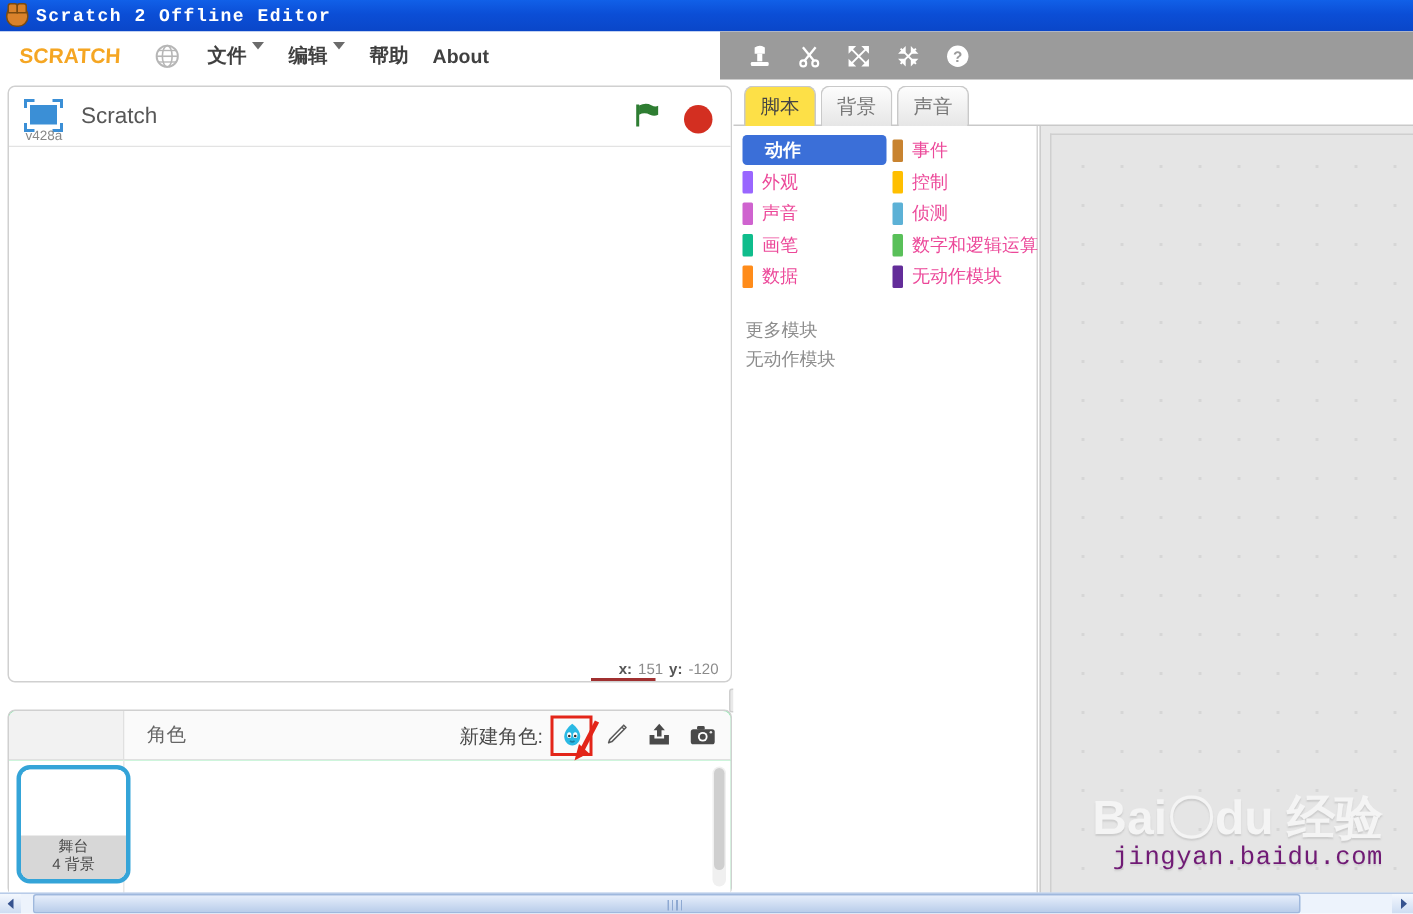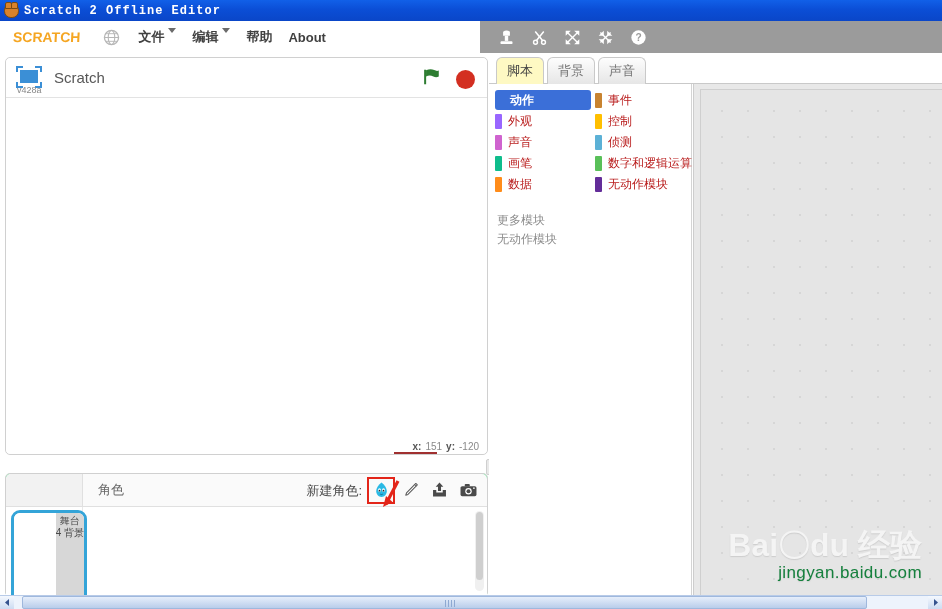--- a/index.html
+++ b/index.html
@@ -134,23 +134,23 @@
   }
   .sprite-title { font-size: 13px; color: #666; margin-left: 15px; }
   .new-sprite-block {
     position: absolute; right: 8px; top: 6px; display: flex; align-items: center; gap: 7px;
   }
   .new-sprite-label { font-size: 13px; color: #4a4a4a; margin-right: 1px; }
   .icon-btn { width: 22px; height: 21px; display: flex; align-items: center; justify-content: center; }
   .icon-highlight { outline: 2px solid #E32519; outline-offset: 1px; }
   .sprite-body { position: relative; height: 89px; background: #ffffff; }
   .stage-selector {
-    position: absolute; left: 5px; top: 3px; width: 76px; height: 99px;
+    position: absolute; left: 5px; top: 3px; width: 76px; height: 79px;
     border: 3px solid #34A4D8; border-radius: 9px; background: #fff;
-    display: flex; flex-direction: row; overflow: hidden;
+    display: flex; flex-direction: column; overflow: hidden;
   }
   .stage-selector .thumb { flex: 1; background: #ffffff; }
   .stage-selector .meta {
     background: #d7d7d7; text-align: center; padding: 2px 0 3px;
     font-size: 10px; color: #4a4a4a; line-height: 12px;
   }
   .sprite-list-divider {
     position: absolute; left: 76px; top: 0; width: 1px; height: 89px; background: #e8e8e8;
   }
   .sprite-scroll {
@@ -172,36 +172,36 @@
   .tooltip-arrow { position: absolute; left: 374px; top: 478px; z-index: 29; }
 
   
   .tabs { position: absolute; left: 496px; top: 57px; display: flex; gap: 3px; z-index: 6; }
   .tab {
     width: 48px; height: 27px; border: 1px solid #c9c9c9; border-bottom: none;
     border-radius: 6px 6px 0 0; display: flex; align-items: center; justify-content: center;
     font-size: 13px; color: #777;
     background: linear-gradient(to bottom, #fdfdfd, #e6e6e6);
   }
-  .tab.active { background: #fef9c3; color: #444; border-color: #c9c9c9; }
+  .tab.active { background: #fde047; color: #444; border-color: #c9c9c9; }
   .right-panel {
     position: absolute; left: 489px; top: 83px; width: 453px; height: 514px;
     background: #ffffff; border-top: 1px solid #c9c9c9;
   }
   .palette {
     position: absolute; left: 0px; top: 0px; width: 203px; height: 514px;
     background: #ffffff; border-right: 1px solid #d4d4d4;
   }
   .cat-grid {
     position: absolute; left: 6px; top: 6px; width: 196px;
     display: grid; grid-template-columns: 96px 100px; column-gap: 4px; row-gap: 1px;
   }
   .cat {
     height: 20px; display: flex; align-items: center; padding-left: 0px;
-    font-size: 12px; color: #b91c1c; border-radius: 3px; cursor: default;
+    font-size: 12px; color: #ec4899; border-radius: 3px; cursor: default;
   }
   .cat .swatch { width: 7px; height: 15px; margin-right: 6px; border-radius: 1px; }
   .cat.selected { background: #3B6FD8; color: #ffffff; font-weight: bold; }
   .cat.selected .swatch { background: transparent !important; width: 9px; }
   .palette-msg {
     position: absolute; left: 8px; top: 127px; font-size: 12px;
     color: #8d8d8d; line-height: 19px;
   }
   .scripts-area {
     position: absolute; left: 204px; top: 0px; width: 249px; height: 514px;
@@ -215,22 +215,23 @@
   }
   .watermark {
     position: absolute; left: 722px; top: 528px; width: 200px;
     text-align: right; z-index: 8; pointer-events: none;
   }
   .wm-main {
     font-size: 32px; font-weight: bold; color: #f4f4f4; line-height: 34px;
     text-shadow: 0 1px 1px rgba(150,150,150,.30);
   }
   .wm-sub {
-    font-size: 17px; color: #15803d; line-height: 22px; letter-spacing: .4px;
+    font-size: 17px; color: #701a75; line-height: 22px; letter-spacing: .4px;
     text-shadow: 0 1px 1px rgba(150,150,150,.25);
+    font-family: Liberation Mono, monospace;
   }
 
   
   .collapse-arrow {
     position: absolute; left: 486px; top: 459px; width: 13px; height: 16px;
     background: #e9e9e9; border: 1px solid #cfcfcf; border-radius: 2px;
     display: flex; align-items: center; justify-content: center;
   }
 
   

